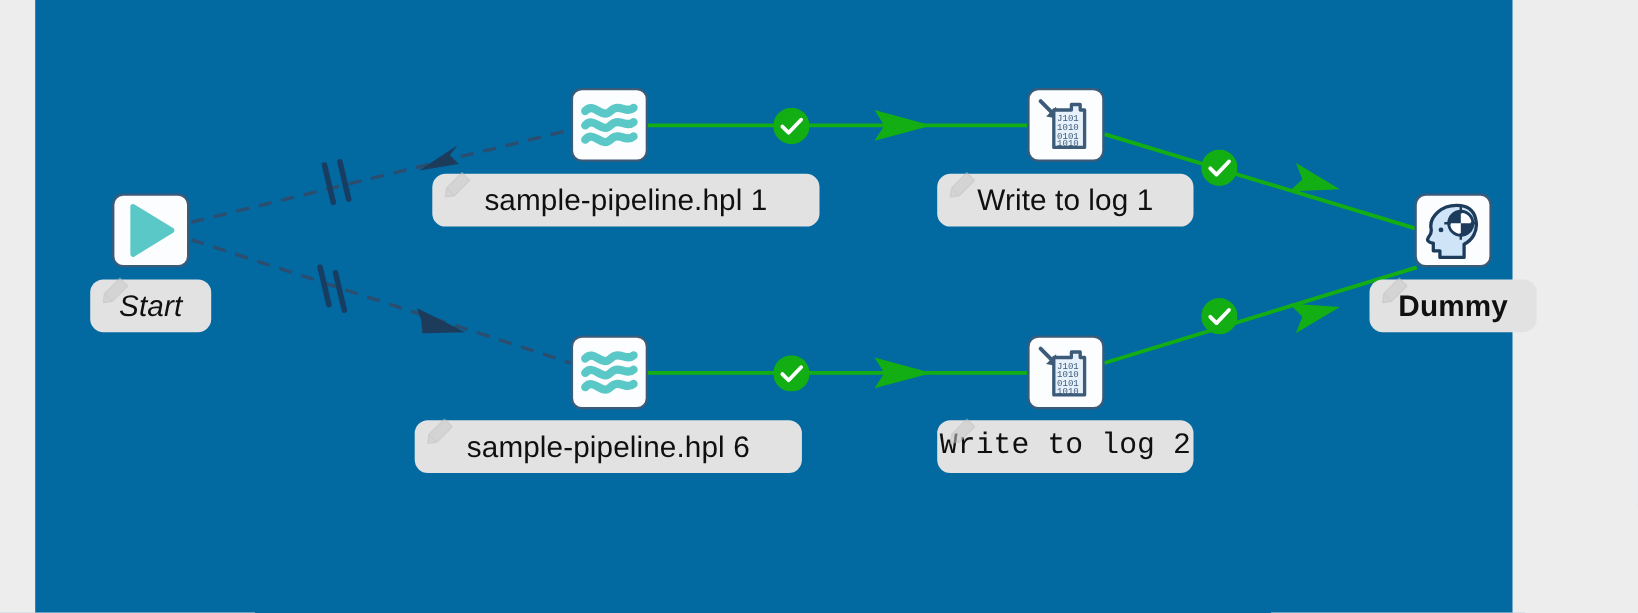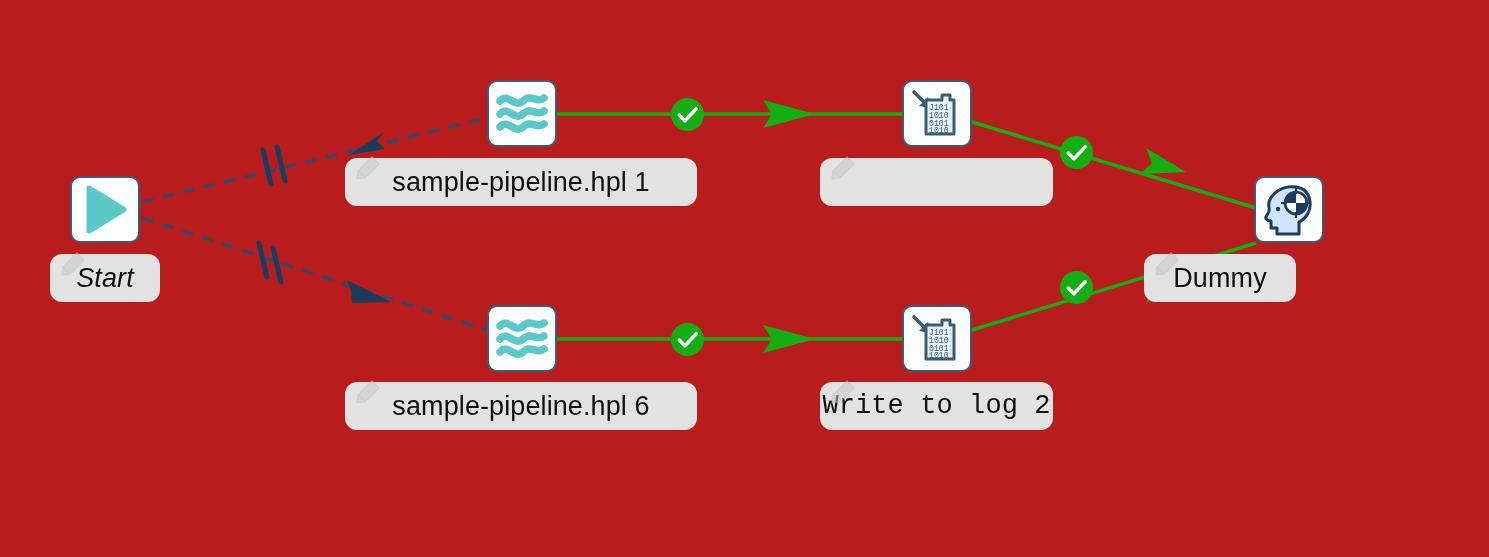--- a/index.html
+++ b/index.html
@@ -8,23 +8,24 @@
     background: #ededed;
   }
   body {
     width: 1489px;
     height: 557px;
     overflow: hidden;
     font-family: "Liberation Sans", sans-serif;
   }
   #canvas {
     position: relative;
-    width: 1489px;
+    width: 1343px;
     height: 557px;
-    background: #b91c1c;
+    background: #0369a1;
+    margin-left: 32px;
   }
   #edge-layer {
     position: absolute;
     left: 0;
     top: 0;
     width: 1489px;
     height: 557px;
   }
   .node {
     position: absolute;
@@ -218,36 +219,37 @@
   </div>
 
   <div class="chip" style="left:50px; top:254px; width:110px;font-style:italic;">
     <svg class="pencil" viewBox="0 0 28 28" xmlns="http://www.w3.org/2000/svg">
       <path d="M 18 3 L 25 10 L 11 24 L 3 25 L 4 17 Z" fill="#c9c9c9" stroke="#bdbdbd" stroke-width="1.2" stroke-linejoin="round"></path>
       <path d="M 4 17 L 11 24" stroke="#bdbdbd" stroke-width="1.2"></path>
     </svg>
     <span class="label">Start</span>
   </div>
 
-  <div class="chip" style="left:345px; top:158px; width:352px;text-align:center;">
+  <div class="chip" style="left:361px; top:158px; width:352px;text-align:center;">
     <svg class="pencil" viewBox="0 0 28 28" xmlns="http://www.w3.org/2000/svg">
       <path d="M 18 3 L 25 10 L 11 24 L 3 25 L 4 17 Z" fill="#c9c9c9" stroke="#bdbdbd" stroke-width="1.2" stroke-linejoin="round"></path>
       <path d="M 4 17 L 11 24" stroke="#bdbdbd" stroke-width="1.2"></path>
     </svg>
     <span class="label">sample-pipeline.hpl 1</span>
   </div>
 
   <div class="chip" style="left:820px; top:158px; width:233px;">
     <svg class="pencil" viewBox="0 0 28 28" xmlns="http://www.w3.org/2000/svg">
       <path d="M 18 3 L 25 10 L 11 24 L 3 25 L 4 17 Z" fill="#c9c9c9" stroke="#bdbdbd" stroke-width="1.2" stroke-linejoin="round"></path>
       <path d="M 4 17 L 11 24" stroke="#bdbdbd" stroke-width="1.2"></path>
     </svg>
-  </div>
-
-  <div class="chip" style="left:1144px; top:254px; width:152px;">
+    <span class="label">Write to log 1</span>
+  </div>
+
+  <div class="chip" style="left:1213px; top:254px; width:152px;font-weight:bold;">
     <svg class="pencil" viewBox="0 0 28 28" xmlns="http://www.w3.org/2000/svg">
       <path d="M 18 3 L 25 10 L 11 24 L 3 25 L 4 17 Z" fill="#c9c9c9" stroke="#bdbdbd" stroke-width="1.2" stroke-linejoin="round"></path>
       <path d="M 4 17 L 11 24" stroke="#bdbdbd" stroke-width="1.2"></path>
     </svg>
     <span class="label">Dummy</span>
   </div>
 
   <div class="chip" style="left:345px; top:382px; width:352px;">
     <svg class="pencil" viewBox="0 0 28 28" xmlns="http://www.w3.org/2000/svg">
       <path d="M 18 3 L 25 10 L 11 24 L 3 25 L 4 17 Z" fill="#c9c9c9" stroke="#bdbdbd" stroke-width="1.2" stroke-linejoin="round"></path>

